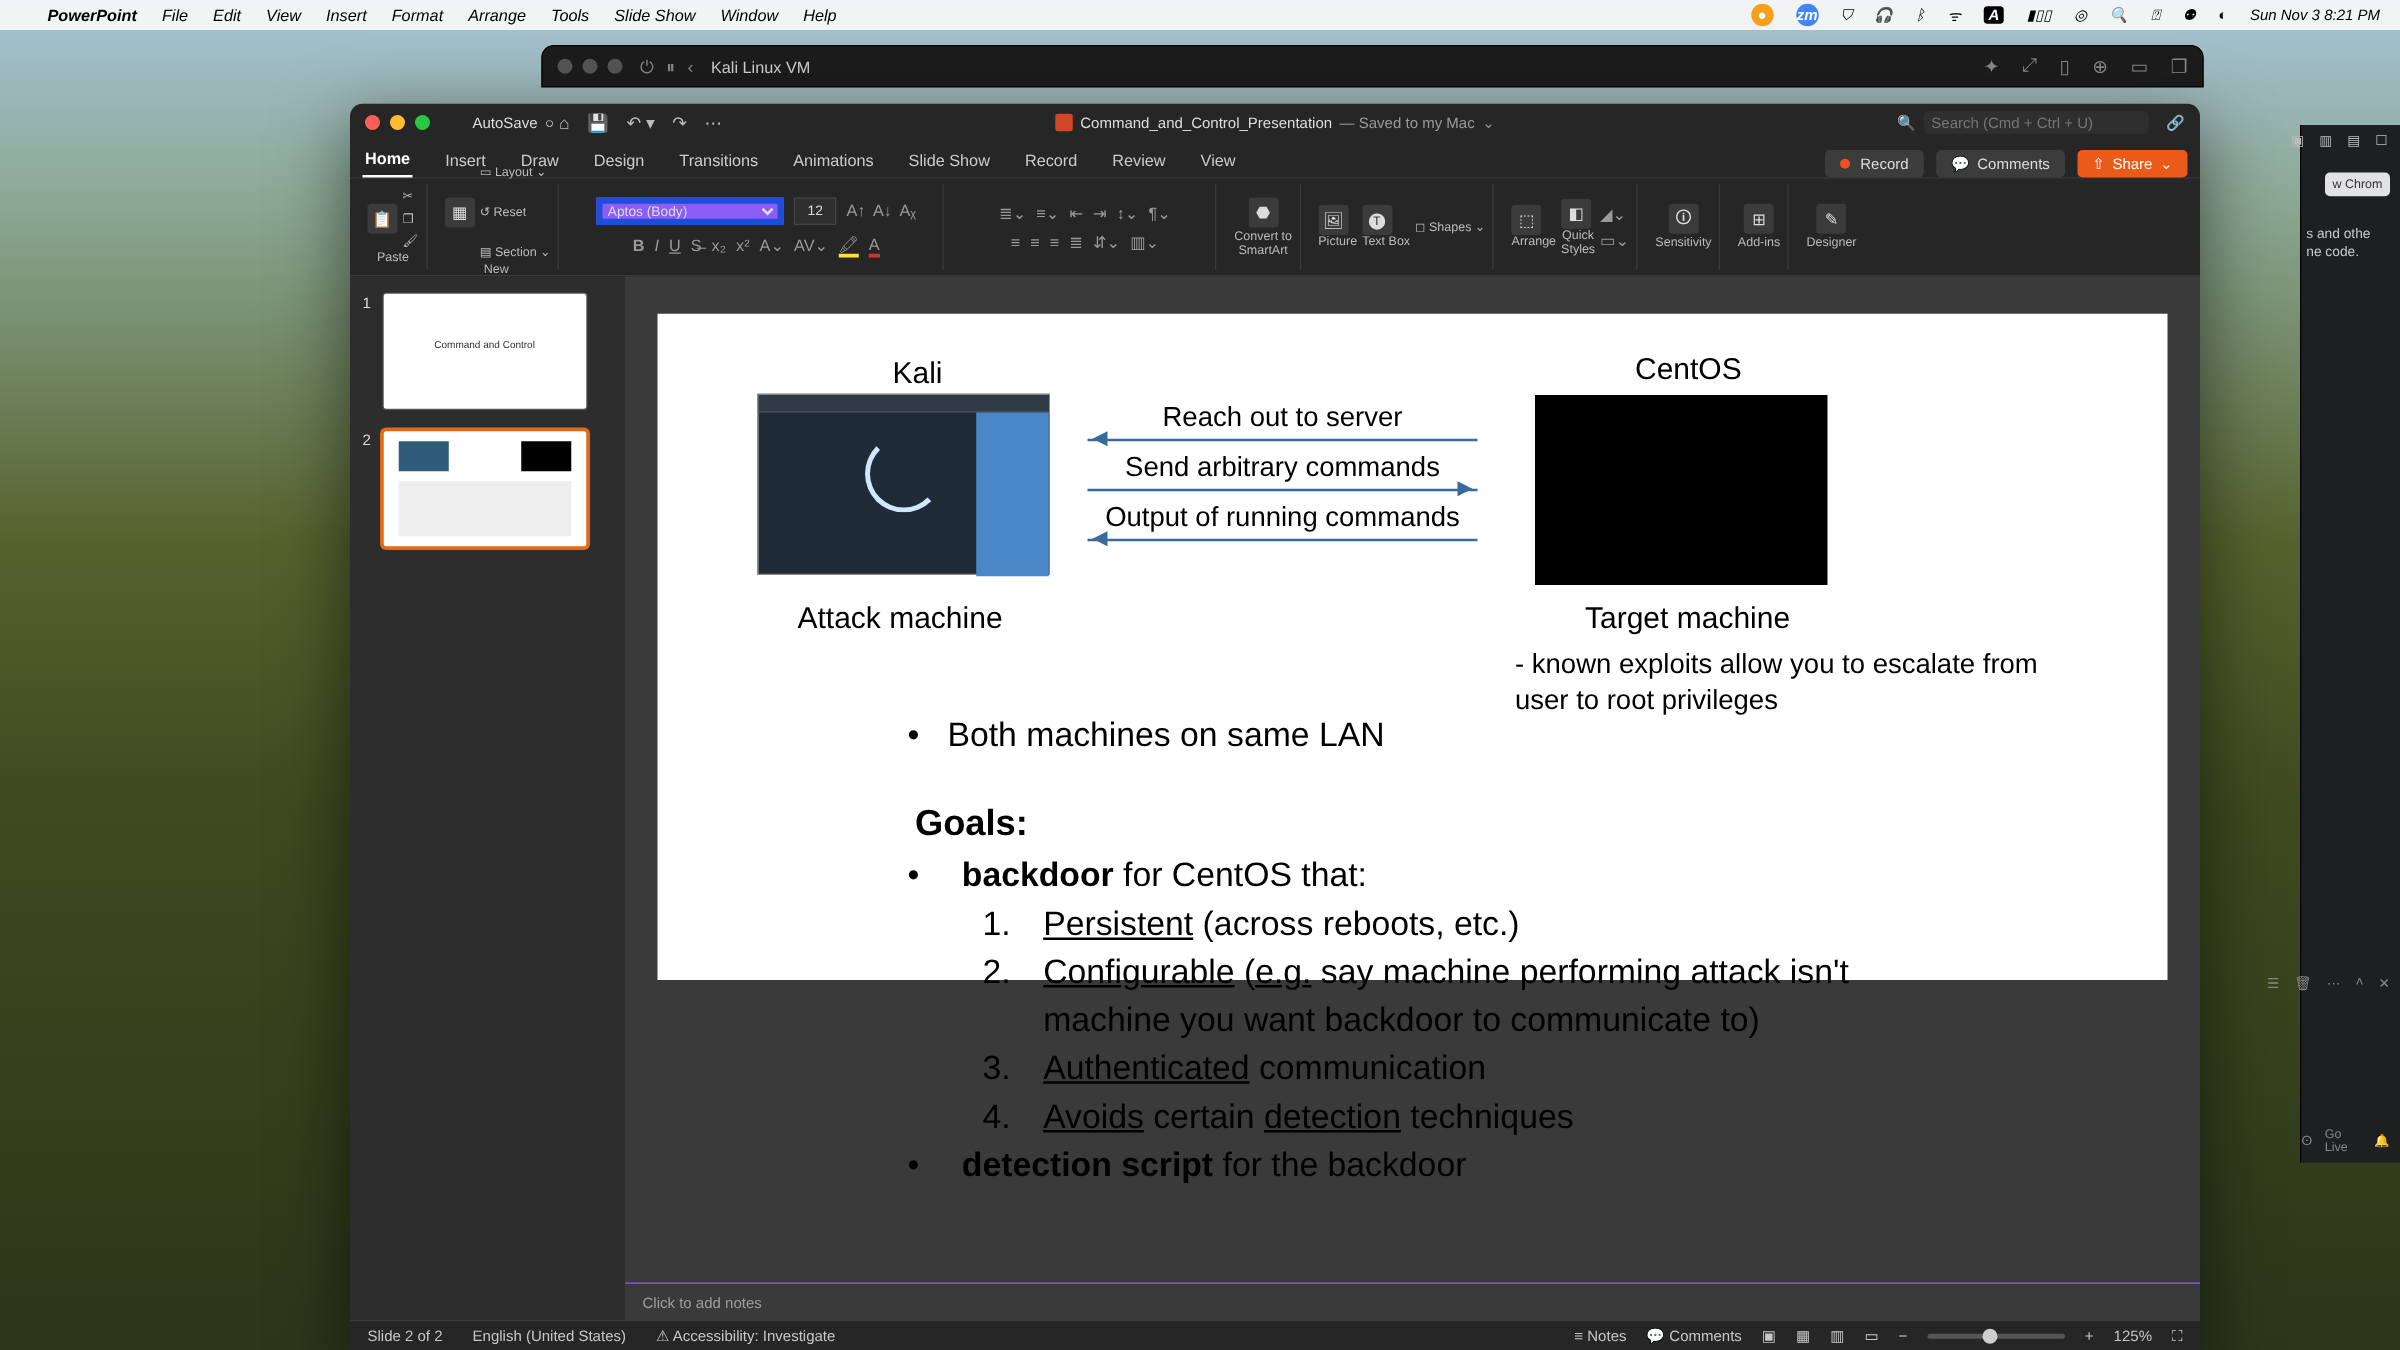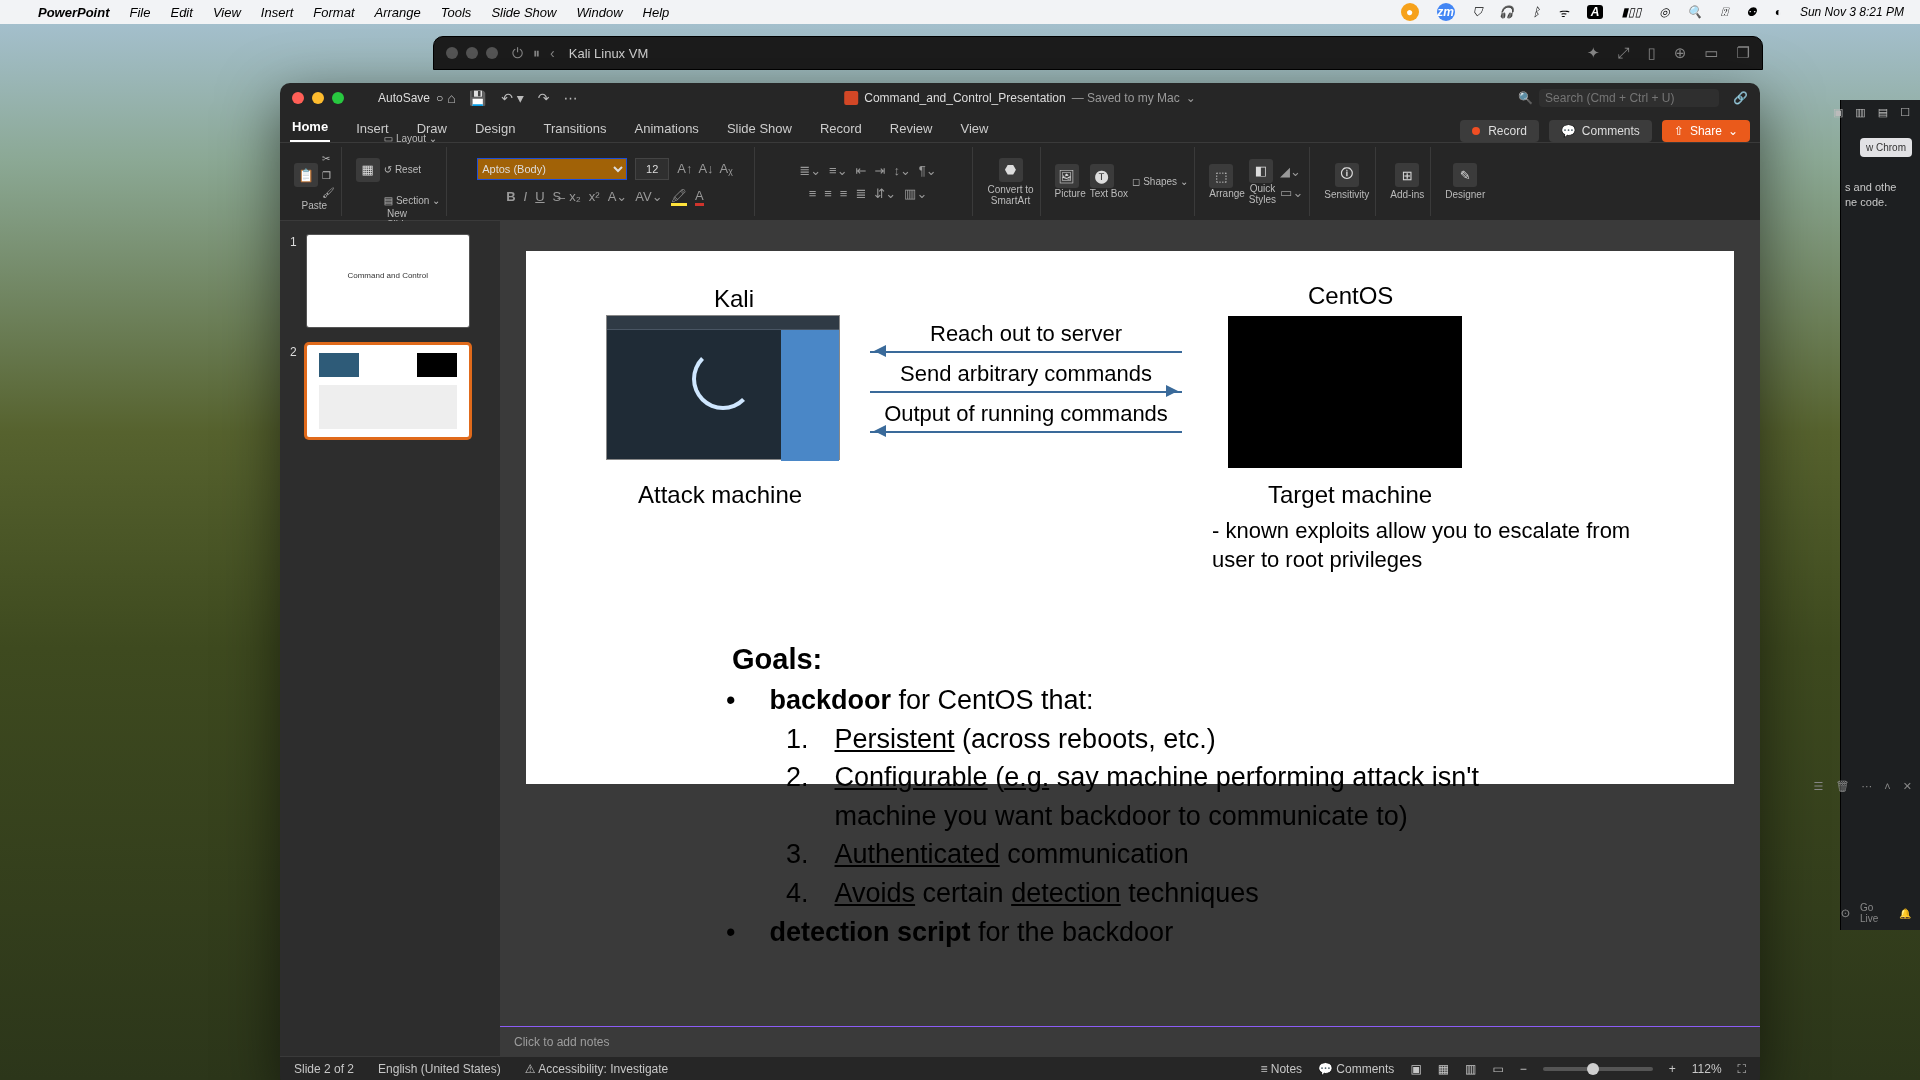--- a/index.html
+++ b/index.html
@@ -66,21 +66,21 @@
     .pill.dot::before{content:"";width:8px;height:8px;border-radius:50%;background:#f04e23;display:inline-block;margin-right:2px}
     .pill.share{background:#ea5a1b;color:#fff}
 
     .ribbon{height:78px;background:#262626;border-bottom:1px solid #3a3a3a;
       display:flex;align-items:center;padding:4px 8px;gap:8px;color:#bbb;font-size:10px}
     .rgroup{display:flex;flex-direction:column;align-items:center;gap:2px;padding:0 6px;height:100%;justify-content:center;border-right:1px solid #3a3a3a}
     .rgroup:last-child{border-right:none}
     .ricon{width:24px;height:24px;background:#3b3b3b;border-radius:3px;display:flex;align-items:center;justify-content:center;font-size:13px;color:#ddd}
     .rstack{display:flex;flex-direction:column;gap:20px;font-size:10px;color:#bbb}
     .rpair{display:flex;gap:4px;align-items:center}
-    select.font{background:#a16207;color:#ddd;border:1px solid #1d4ed8;font-size:11px;height:22px;width:150px;outline:none}
+    select.font{background:#8b5cf6;color:#ddd;border:5px solid #1d4ed8;font-size:11px;height:22px;width:150px;outline:none}
     input.size{background:#2f2f2f;color:#ddd;border:1px solid #444;font-size:11px;height:22px;width:34px;text-align:center;outline:none}
     .ribbon-mini{display:flex;gap:6px;font-size:13px;color:#999}
     .rib-row{display:flex;gap:8px;align-items:center}
 
     .body{display:flex;height:calc(100% - 168px)}
     .thumbs{width:222px;background:#2d2d2d;padding:14px 10px;display:flex;flex-direction:column;gap:18px}
     .thumb{display:flex;gap:10px;color:#ddd;font-size:12px}
     .tcard{width:162px;height:92px;background:#fff;border-radius:2px;box-shadow:0 0 0 1px #555}
     .tcard.sel{box-shadow:0 0 0 3px #e06a1b}
     .tcard .tiny{font-size:8px;color:#333;text-align:center;margin-top:36px}
@@ -409,20 +409,21 @@
                 <div class="arrow-lbl">Send arbitrary commands</div>
               </div>
             <div class="arrow-line left" style="margin-top:38px">
                 <div class="arrow-lbl" style="width:360px;left:-24px">Output of running commands</div>
               </div>
           </div>
           <div class="attack-lbl">Attack machine</div>
           <div class="target-lbl">Target machine</div>
           <div class="target-note">- known exploits allow you to escalate from user to root privileges</div>
 
+          <div class="bul lan">•&nbsp;&nbsp;&nbsp;<span>Both machines on same LAN</span></div>
           <div class="goals">Goals:</div>
           <div class="list">
             <div class="b1">•<div><b>backdoor</b><span> for CentOS that:</span></div></div>
             <div class="n">1.<div><span class="u">Persistent</span><span> (across reboots, etc.)</span></div></div>
             <div class="n">2.<div><span class="u">Configurable</span><span> (</span><span class="eu">e.g.</span><span> say machine performing attack isn't machine you want backdoor to communicate to)</span></div></div>
             <div class="n">3.<div><span class="u">Authenticated</span><span> communication</span></div></div>
             <div class="n">4.<div><span class="u">Avoids</span><span> certain </span><span class="u">detection</span><span> techniques</span></div></div>
             <div class="b1">•<div><b>detection script</b><span> for the backdoor</span></div></div>
           </div>
         </div>
@@ -440,17 +441,17 @@
       <span>💬 <span>Comments</span></span>
       <span>▣</span>
       <span>▦</span>
       <span>▥</span>
       <span>▭</span>
       <span>−</span>
       <div class="zoom-track">
           <div class="zoom-thumb"></div>
         </div>
       <span>+</span>
-      <span>112%</span>
+      <span>125%</span>
       <span>⛶</span>
     </div>
   </div>
 </div>
 
 </body></html>

